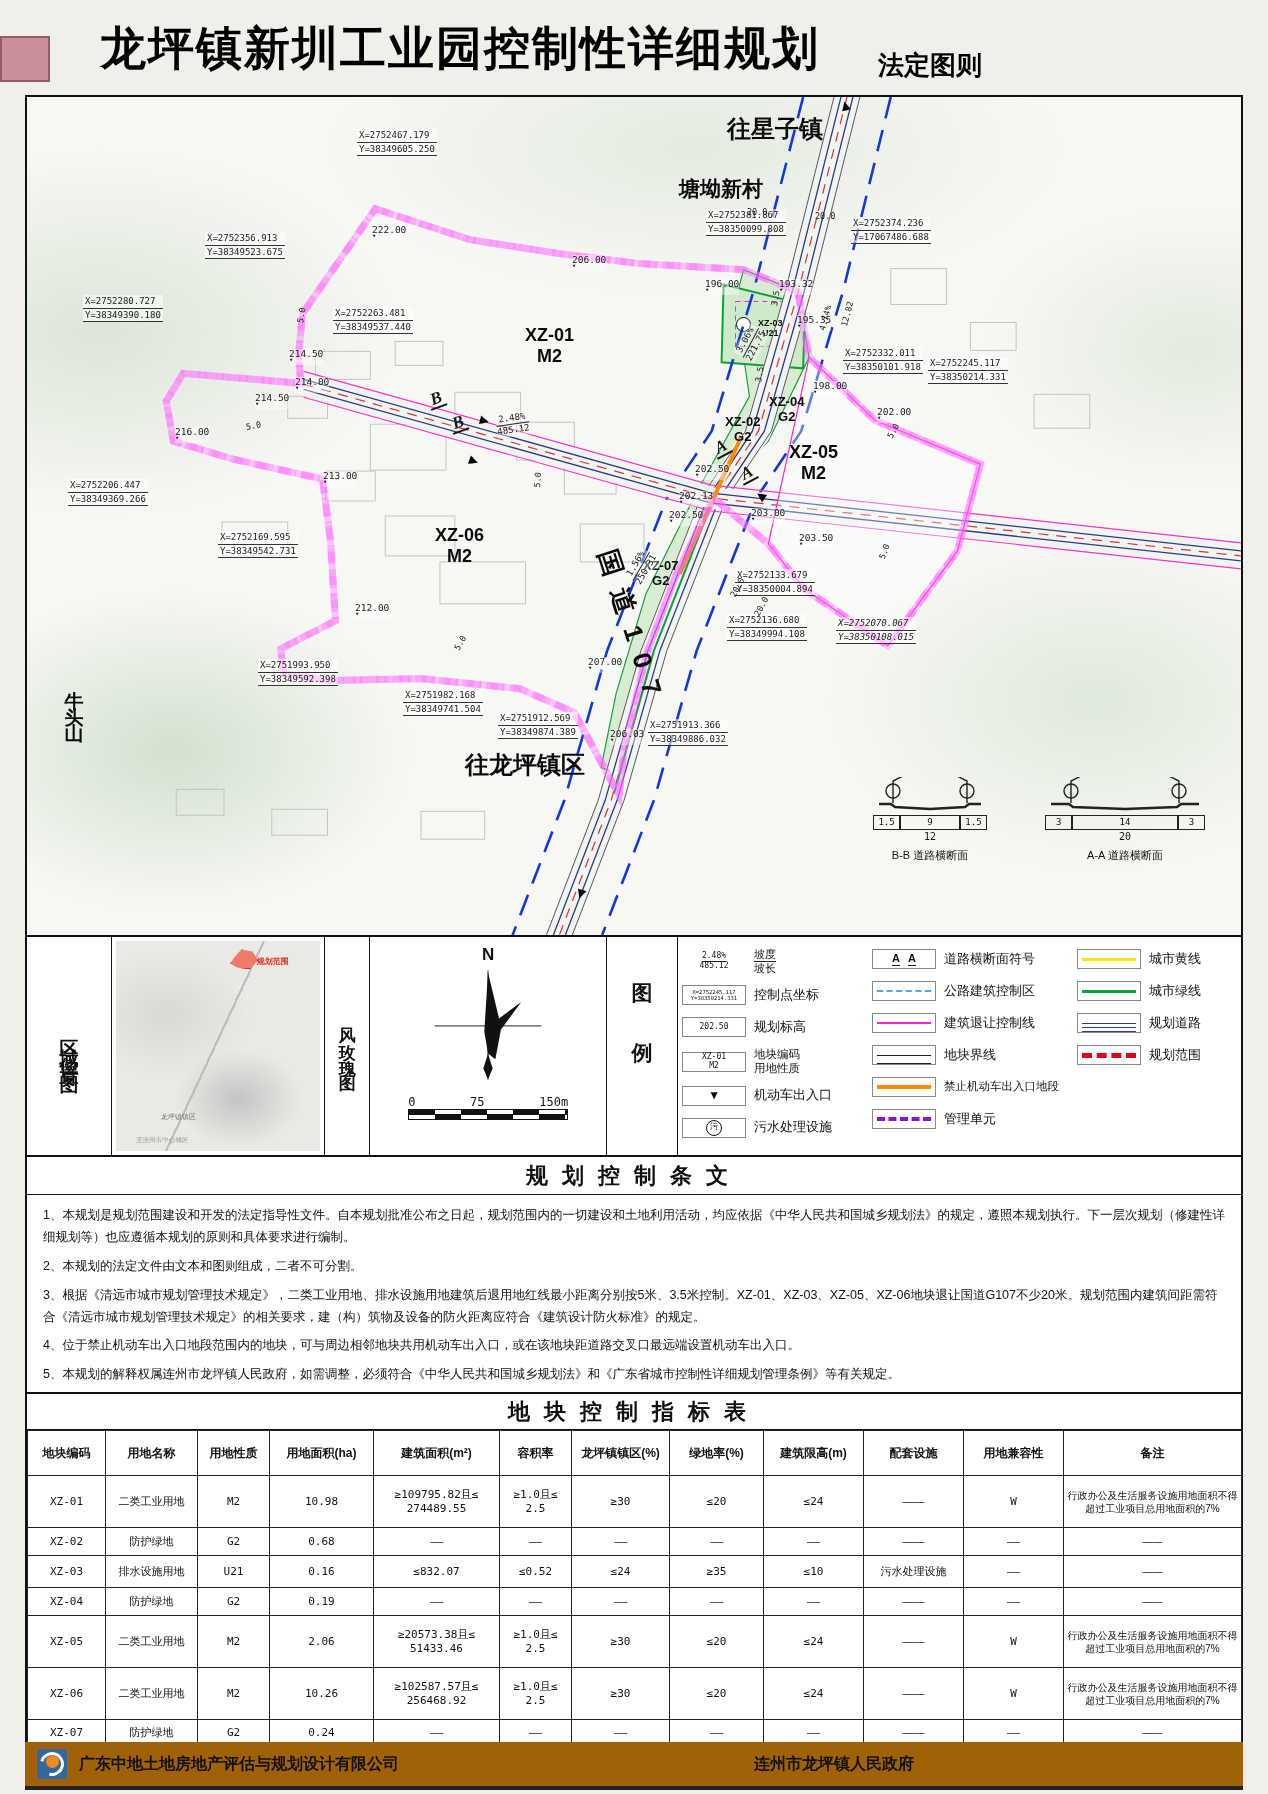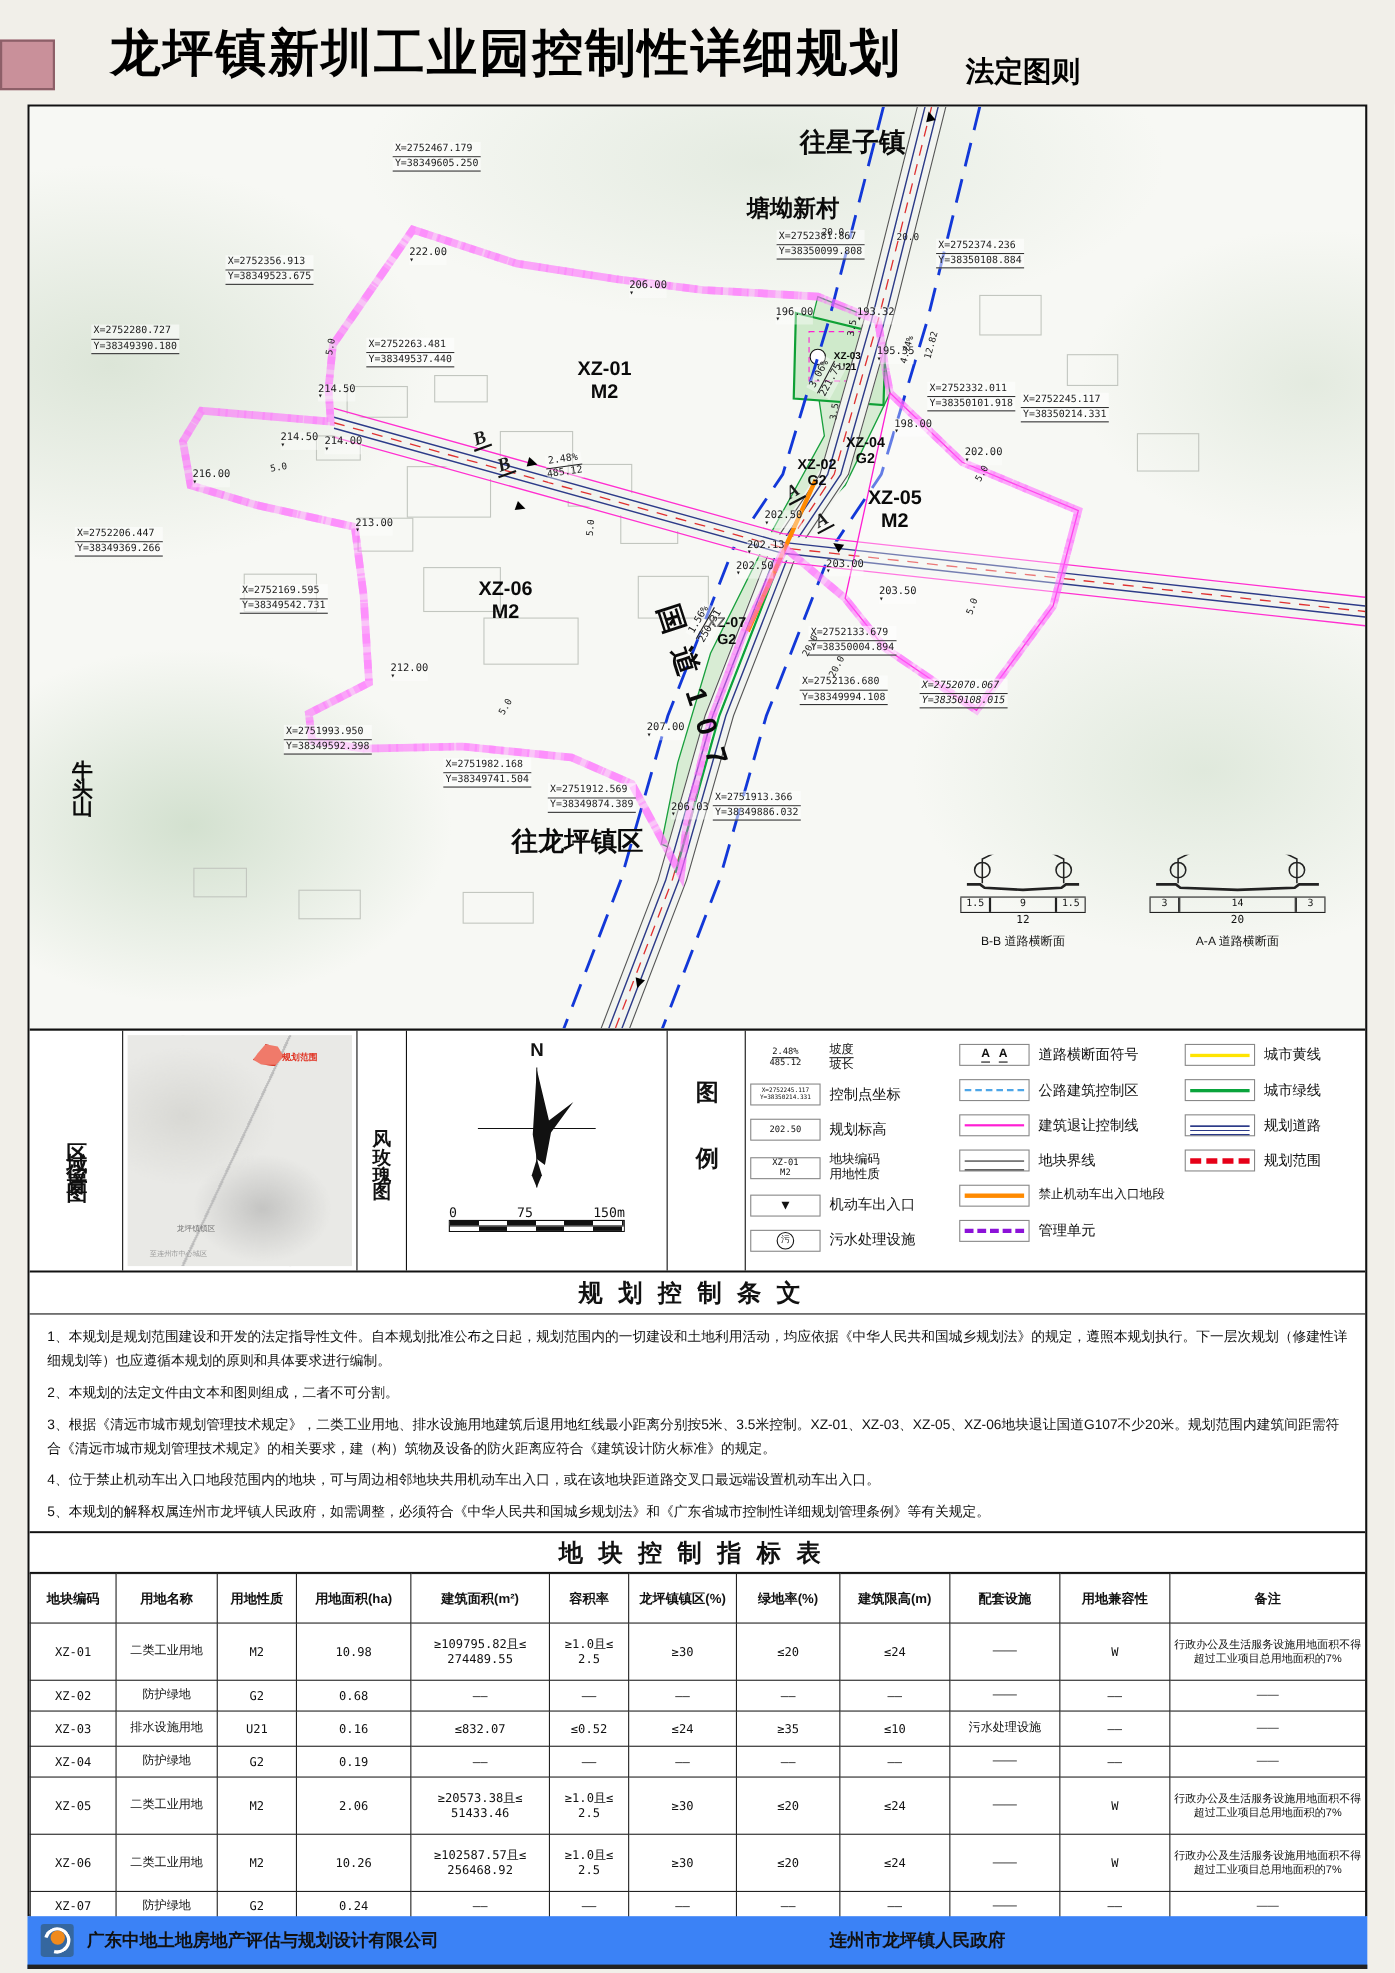--- a/index.html
+++ b/index.html
@@ -111,21 +111,21 @@
   .ctl-table th{font-size:12px;font-weight:700;height:42px;}
   .ctl-table td{font-size:11px;font-family:"DejaVu Sans Mono",monospace;line-height:1.25;}
   .ctl-table td.cn{font-family:"Liberation Sans",sans-serif;}
   .ctl-table td.rem{font-size:10px;line-height:1.3;font-family:"Liberation Sans",sans-serif;}
   tbody tr:nth-child(1){height:52px;} tbody tr:nth-child(2){height:28px;}
   tbody tr:nth-child(3){height:32px;} tbody tr:nth-child(4){height:28px;}
   tbody tr:nth-child(5){height:52px;} tbody tr:nth-child(6){height:52px;}
   tbody tr:nth-child(7){height:26px;}
 
   
-  footer{position:absolute;left:25px;top:1742px;width:1218px;height:48px;display:flex;align-items:center;border-bottom:4px solid #222;background:#3b82f6;box-sizing:border-box;}
+  footer{position:absolute;left:25px;top:1742px;width:1218px;height:48px;display:flex;align-items:center;border-bottom:4px solid #222;background:#a16207;box-sizing:border-box;}
   .logo{width:30px;height:30px;background:#35679f;border-radius:3px;position:relative;margin-left:12px;flex:none;}
   .logo-ring{position:absolute;inset:3px;border:3px solid #fff;border-radius:50%;border-left-color:transparent;transform:rotate(-30deg);}
   .logo-dot{position:absolute;left:9px;top:6px;width:13px;height:13px;background:#f08a1d;border-radius:50%;}
   .company{font-size:16px;font-weight:700;margin-left:12px;}
   .government{font-size:16px;font-weight:700;margin-left:355px;}
 </style>
 </head>
 <body>
 
 <div class="sheet">
@@ -206,41 +206,41 @@
           <use href="#bnd" stroke="#e60018" stroke-width="4.2" stroke-dasharray="14 9"></use>
         </g>
       </svg>
 
       <div id="map-labels">
           <div class="mlab callout" style="left: 330px; top: 32px;"><div>X=2752467.179</div><div>Y=38349605.250</div></div>
           <div class="mlab callout" style="left: 178px; top: 135px;"><div>X=2752356.913</div><div>Y=38349523.675</div></div>
           <div class="mlab callout" style="left: 56px; top: 198px;"><div>X=2752280.727</div><div>Y=38349390.180</div></div>
           <div class="mlab callout" style="left: 306px; top: 210px;"><div>X=2752263.481</div><div>Y=38349537.440</div></div>
           <div class="mlab callout" style="left: 679px; top: 112px;"><div>X=2752381.867</div><div>Y=38350099.808</div></div>
-          <div class="mlab callout" style="left: 824px; top: 120px;"><div>X=2752374.236</div><div>Y=38350108.884</div></div>
+          <div class="mlab callout" style="left: 824px; top: 120px;"><div>X=2752374.236</div><div>Y=17067486.688</div></div>
           <div class="mlab callout" style="left: 816px; top: 250px;"><div>X=2752332.011</div><div>Y=38350101.918</div></div>
           <div class="mlab callout" style="left: 901px; top: 260px;"><div>X=2752245.117</div><div>Y=38350214.331</div></div>
           <div class="mlab callout" style="left: 41px; top: 382px;"><div>X=2752206.447</div><div>Y=38349369.266</div></div>
           <div class="mlab callout" style="left: 191px; top: 434px;"><div>X=2752169.595</div><div>Y=38349542.731</div></div>
           <div class="mlab callout" style="left: 231px; top: 562px;"><div>X=2751993.950</div><div>Y=38349592.398</div></div>
           <div class="mlab callout" style="left: 376px; top: 592px;"><div>X=2751982.168</div><div>Y=38349741.504</div></div>
           <div class="mlab callout" style="left: 471px; top: 615px;"><div>X=2751912.569</div><div>Y=38349874.389</div></div>
           <div class="mlab callout" style="left: 621px; top: 622px;"><div>X=2751913.366</div><div>Y=38349886.032</div></div>
           <div class="mlab callout" style="left: 708px; top: 472px;"><div>X=2752133.679</div><div>Y=38350004.894</div></div>
           <div class="mlab callout" style="left: 700px; top: 517px;"><div>X=2752136.680</div><div>Y=38349994.108</div></div>
           <div class="mlab callout" style="left: 809px; top: 520px; font-style: italic;"><div>X=2752070.067</div><div>Y=38350108.015</div></div>
           <div class="mlab elev" style="left: 345px; top: 128px;">222.00</div>
           <div class="mlab elev" style="left: 545px; top: 158px;">206.00</div>
           <div class="mlab elev" style="left: 678px; top: 182px;">196.00</div>
           <div class="mlab elev" style="left: 752px; top: 182px;">193.32</div>
           <div class="mlab elev" style="left: 770px; top: 218px;">195.35</div>
           <div class="mlab elev" style="left: 786px; top: 284px;">198.00</div>
           <div class="mlab elev" style="left: 850px; top: 310px;">202.00</div>
           <div class="mlab elev" style="left: 262px; top: 252px;">214.50</div>
-          <div class="mlab elev" style="left: 268px; top: 280px; margin-top: 20px;">214.00</div>
+          <div class="mlab elev" style="left: 268px; top: 280px;">214.00</div>
           <div class="mlab elev" style="left: 228px; top: 296px;">214.50</div>
           <div class="mlab elev" style="left: 148px; top: 330px;">216.00</div>
           <div class="mlab elev" style="left: 296px; top: 374px;">213.00</div>
           <div class="mlab elev" style="left: 668px; top: 367px;">202.50</div>
           <div class="mlab elev" style="left: 652px; top: 394px;">202.13</div>
           <div class="mlab elev" style="left: 642px; top: 413px;">202.50</div>
           <div class="mlab elev" style="left: 724px; top: 411px;">203.00</div>
           <div class="mlab elev" style="left: 772px; top: 436px;">203.50</div>
           <div class="mlab elev" style="left: 328px; top: 506px;">212.00</div>
           <div class="mlab elev" style="left: 561px; top: 560px;">207.00</div>

